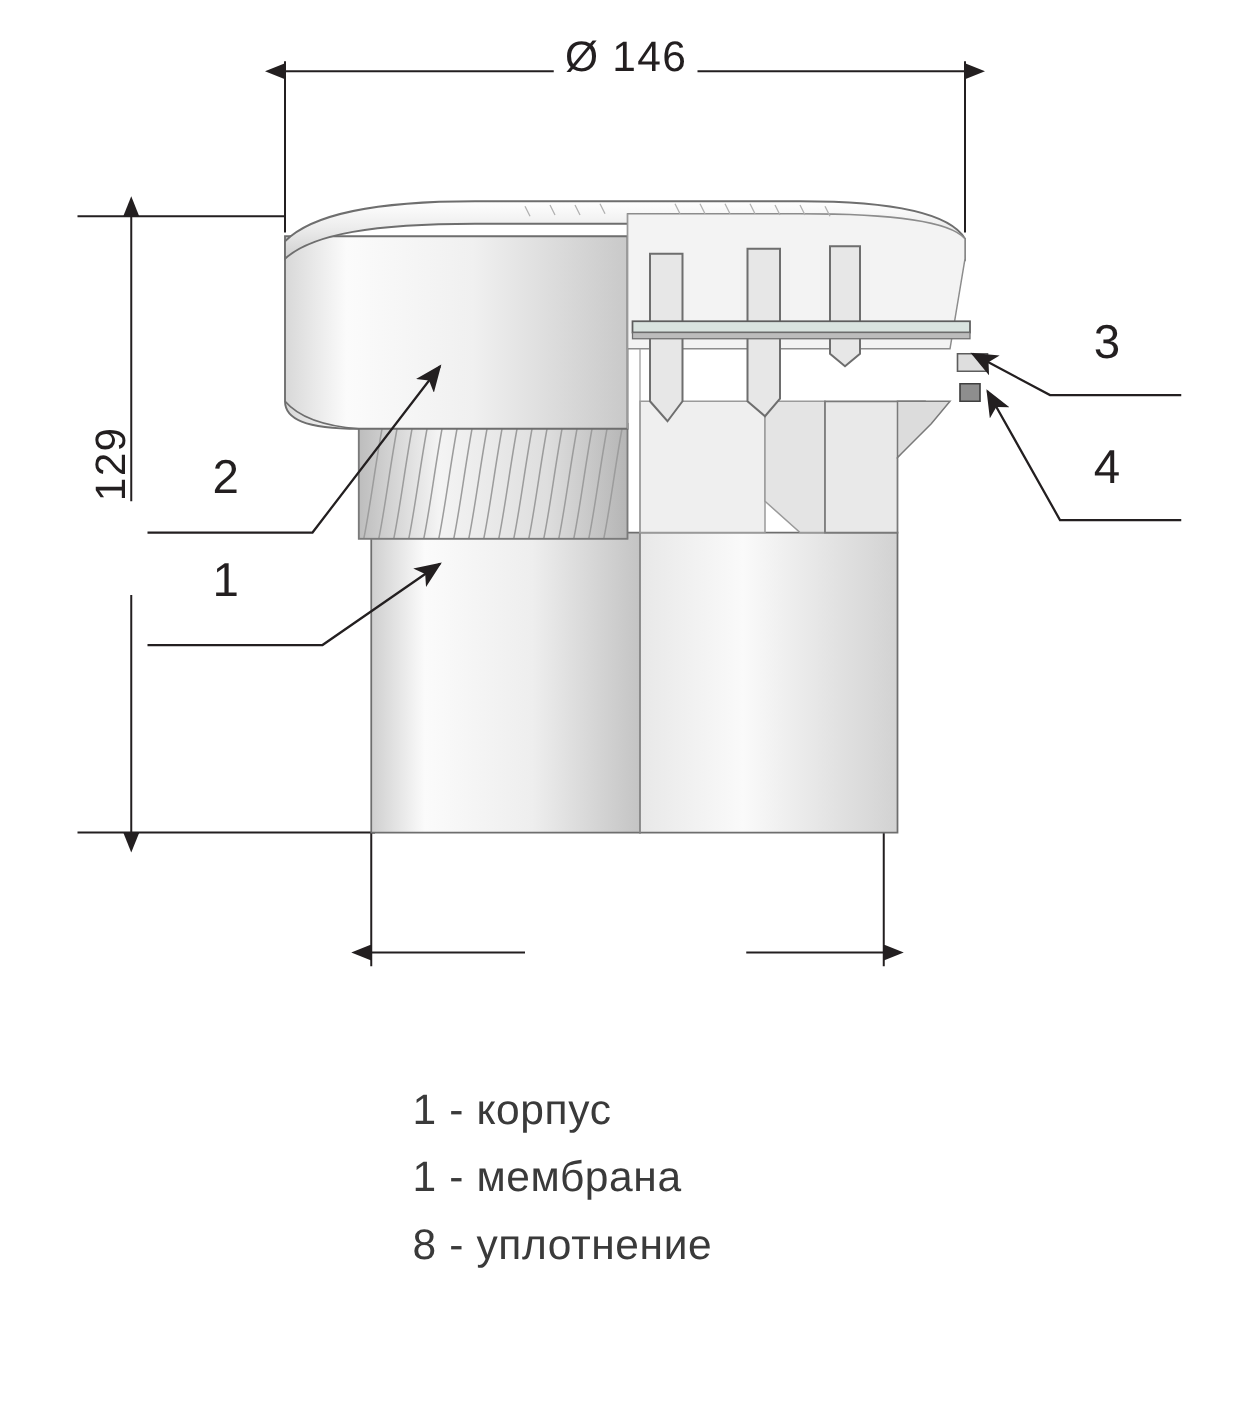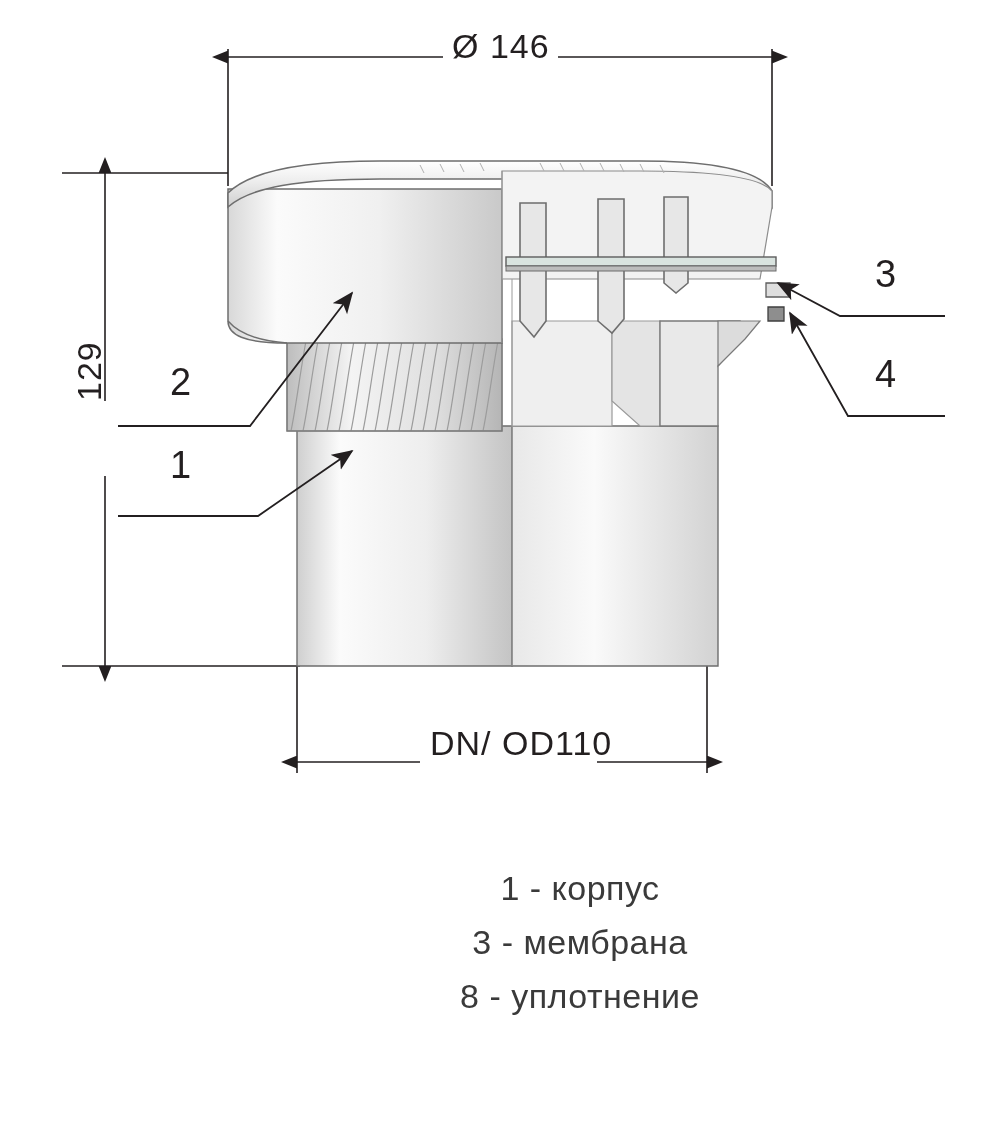--- a/index.html
+++ b/index.html
@@ -26,21 +26,20 @@
     position: absolute;
     left: 0; top: 0;
     width: 1002px;
     height: 1123px;
   }
   .legend {
     position: absolute;
     left: 330px;
     top: 840px;
     width: 500px;
-    text-align: center;
   }
   .legend-item {
     font-size: 34px;
     line-height: 54px;
     color: #3a3a3a;
     letter-spacing: 0.5px;
     white-space: nowrap;
   }
   .dim-label {
     position: absolute;
@@ -224,28 +223,27 @@
       <path d="M118,405 L250,405 L352,272" marker-end="url(#arrowLead)"></path>
 
       <path d="M945,295 L840,295 L778,262" marker-end="url(#arrowLead)"></path>
 
       <path d="M945,395 L848,395 L790,292" marker-end="url(#arrowLead)"></path>
     </g>
   </svg>
 
   <div class="dim-label" id="dim-top-label">Ø 146</div>
 
-  <div class="dim-label" id="dim-bottom-label">DN/ OD110</div>
 
   <div class="dim-label" id="dim-left-label">129</div>
 
   <div class="callout-num" id="callout-1">1</div>
   <div class="callout-num" id="callout-2">2</div>
   <div class="callout-num" id="callout-3">3</div>
   <div class="callout-num" id="callout-4">4</div>
 
   <div class="legend">
     <div class="legend-item">1 - корпус</div>
-    <div class="legend-item">3 - мембрана</div>
+    <div class="legend-item">1 - мембрана</div>
     <div class="legend-item">8 - уплотнение</div>
   </div>
 
 </div>
 
 </body></html>

